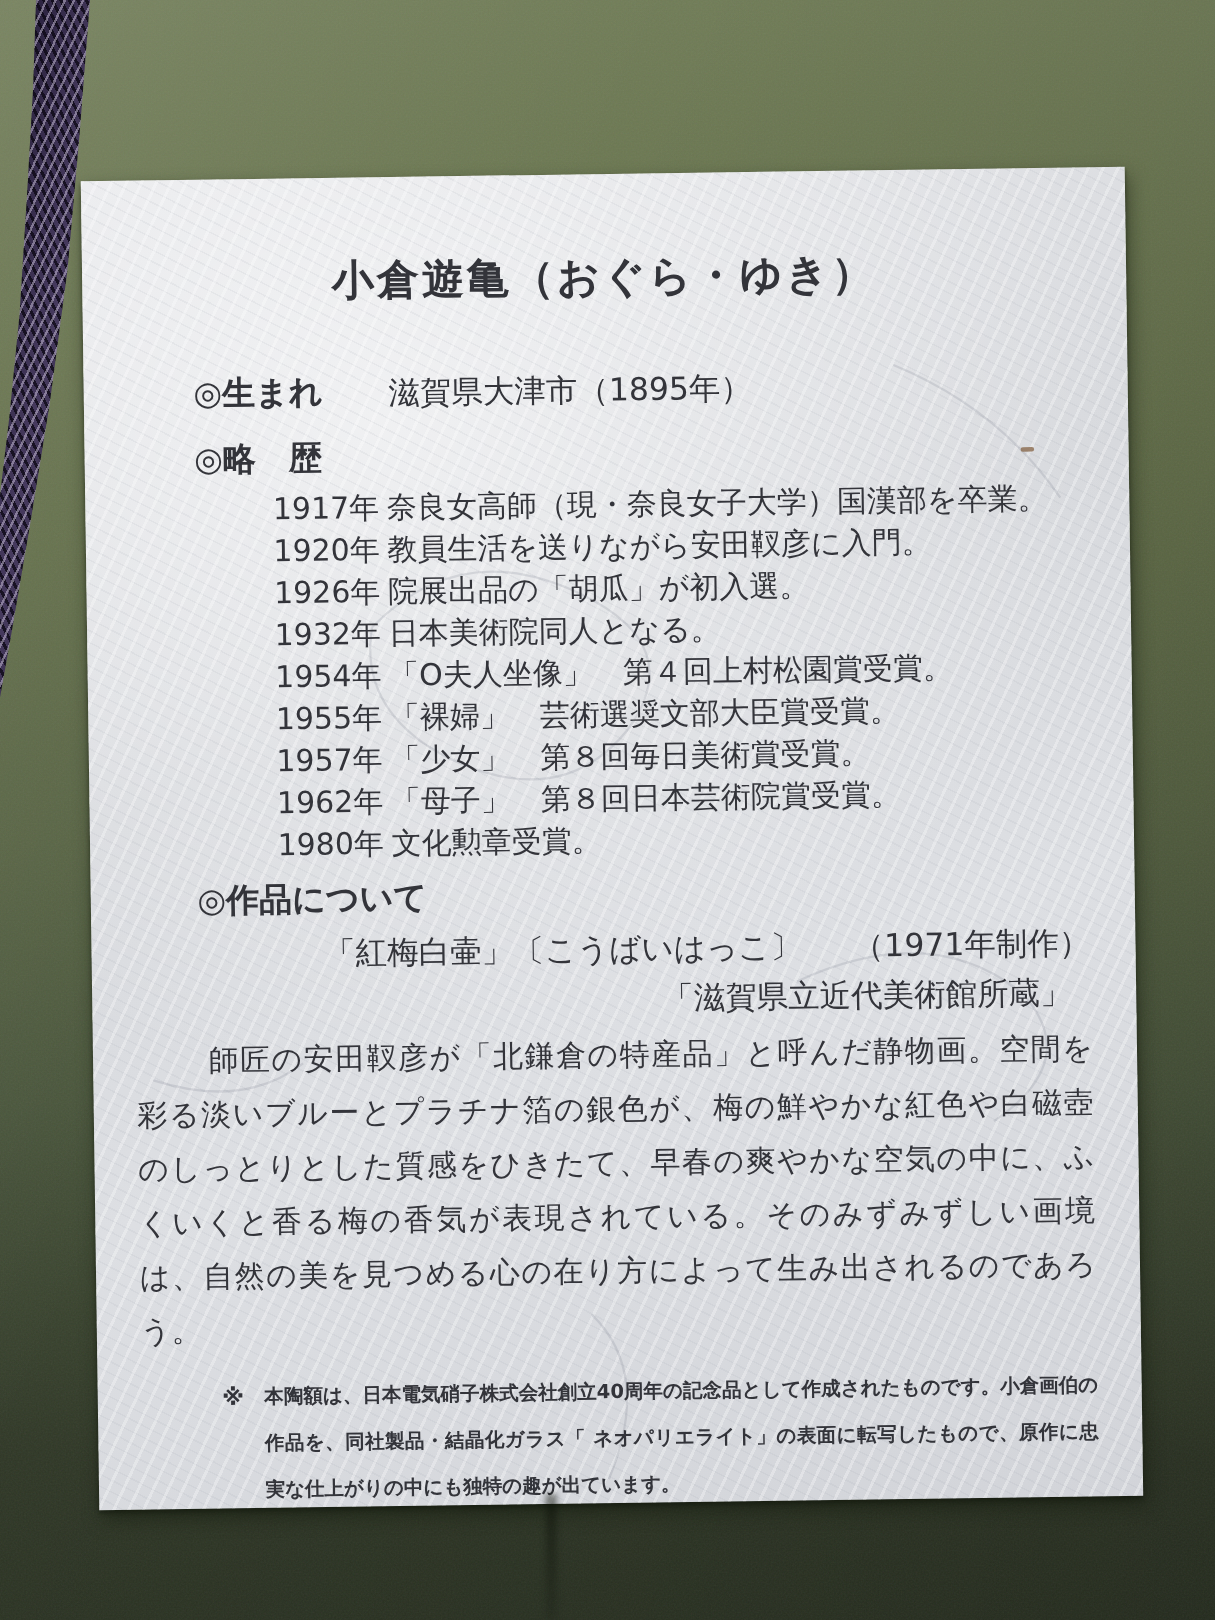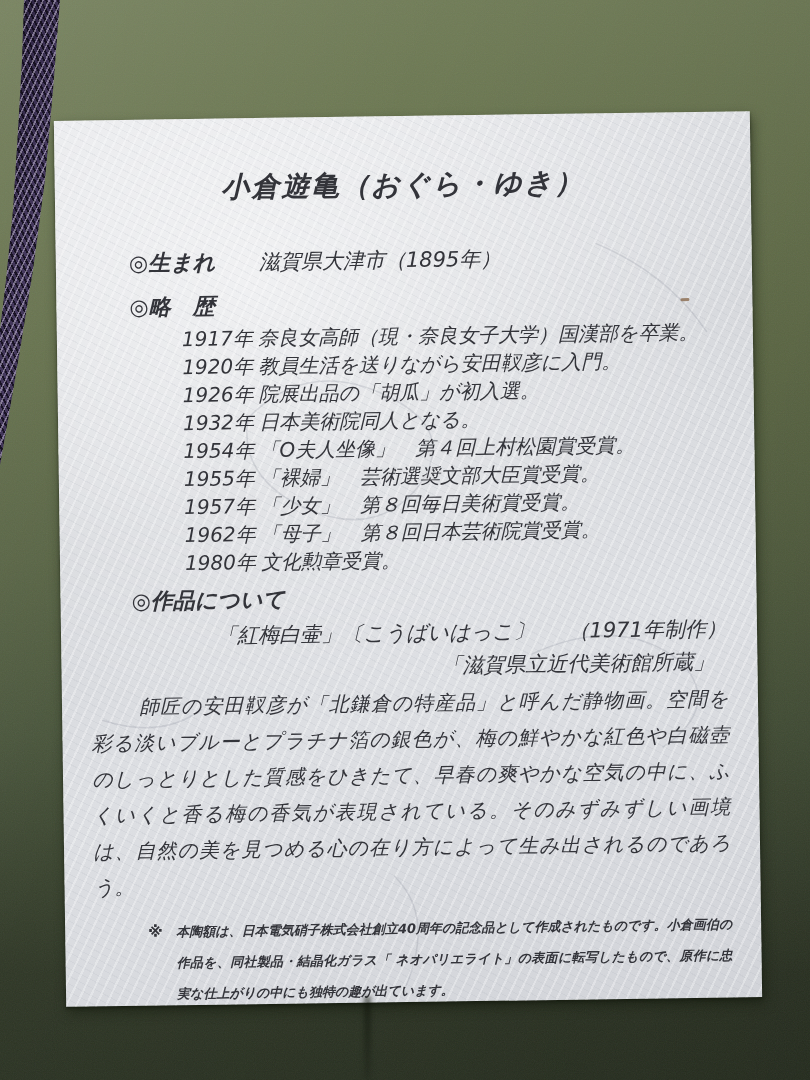--- a/index.html
+++ b/index.html
@@ -5,21 +5,20 @@
   html,body{margin:0;padding:0;}
   body{
     width:810px;height:1080px;overflow:hidden;
     font-family:"DejaVu Sans",sans-serif;
   }
   .scene{
     position:relative;width:810px;height:1080px;overflow:hidden;
     background:
       linear-gradient(115deg, rgba(255,255,255,0.07) 0%, rgba(255,255,255,0) 35%, rgba(0,0,0,0.08) 70%, rgba(0,0,0,0.16) 100%),
       linear-gradient(180deg,#707c57 0%,#69754f 16%,#616d48 34%,#566242 52%,#48543a 68%,#3a442f 80%,#2f3726 90%,#2b3323 100%);
-    font-style: italic;
   }
   .noise{position:absolute;inset:0;opacity:.07;pointer-events:none;}
   
   .cord{
     position:absolute;left:0;top:0;width:90px;height:480px;
     background:
       repeating-linear-gradient(115deg, rgba(205,195,220,0.50) 0 1.5px, rgba(0,0,0,0) 1.5px 5.5px),
       repeating-linear-gradient(62deg, rgba(12,8,20,0.78) 0 2px, rgba(0,0,0,0) 2px 5px),
       linear-gradient(100deg,#1e1730 0%,#463a5e 42%,#241c36 72%,#352b4a 100%);
     clip-path:polygon(24px 0,60px 0,53px 90px,45px 180px,33px 270px,20px 350px,8px 420px,0 465px,0 330px,6px 280px,13px 210px,18px 130px,22px 60px);

